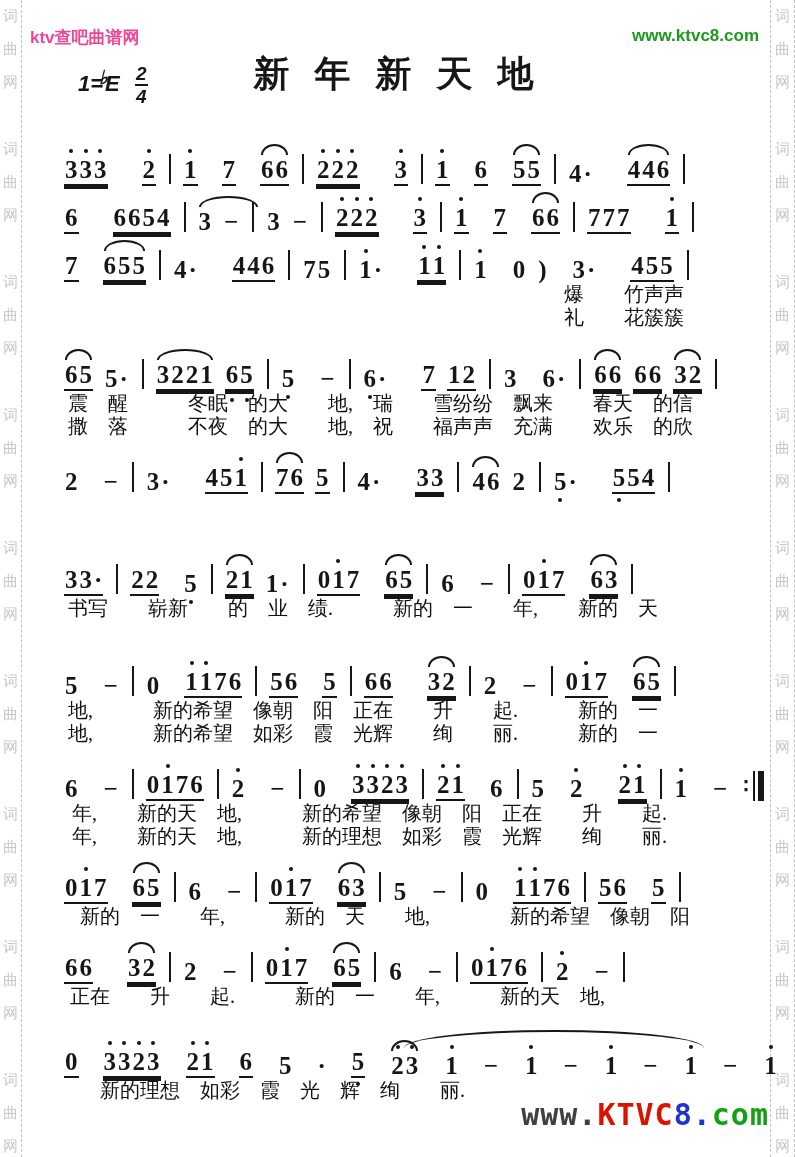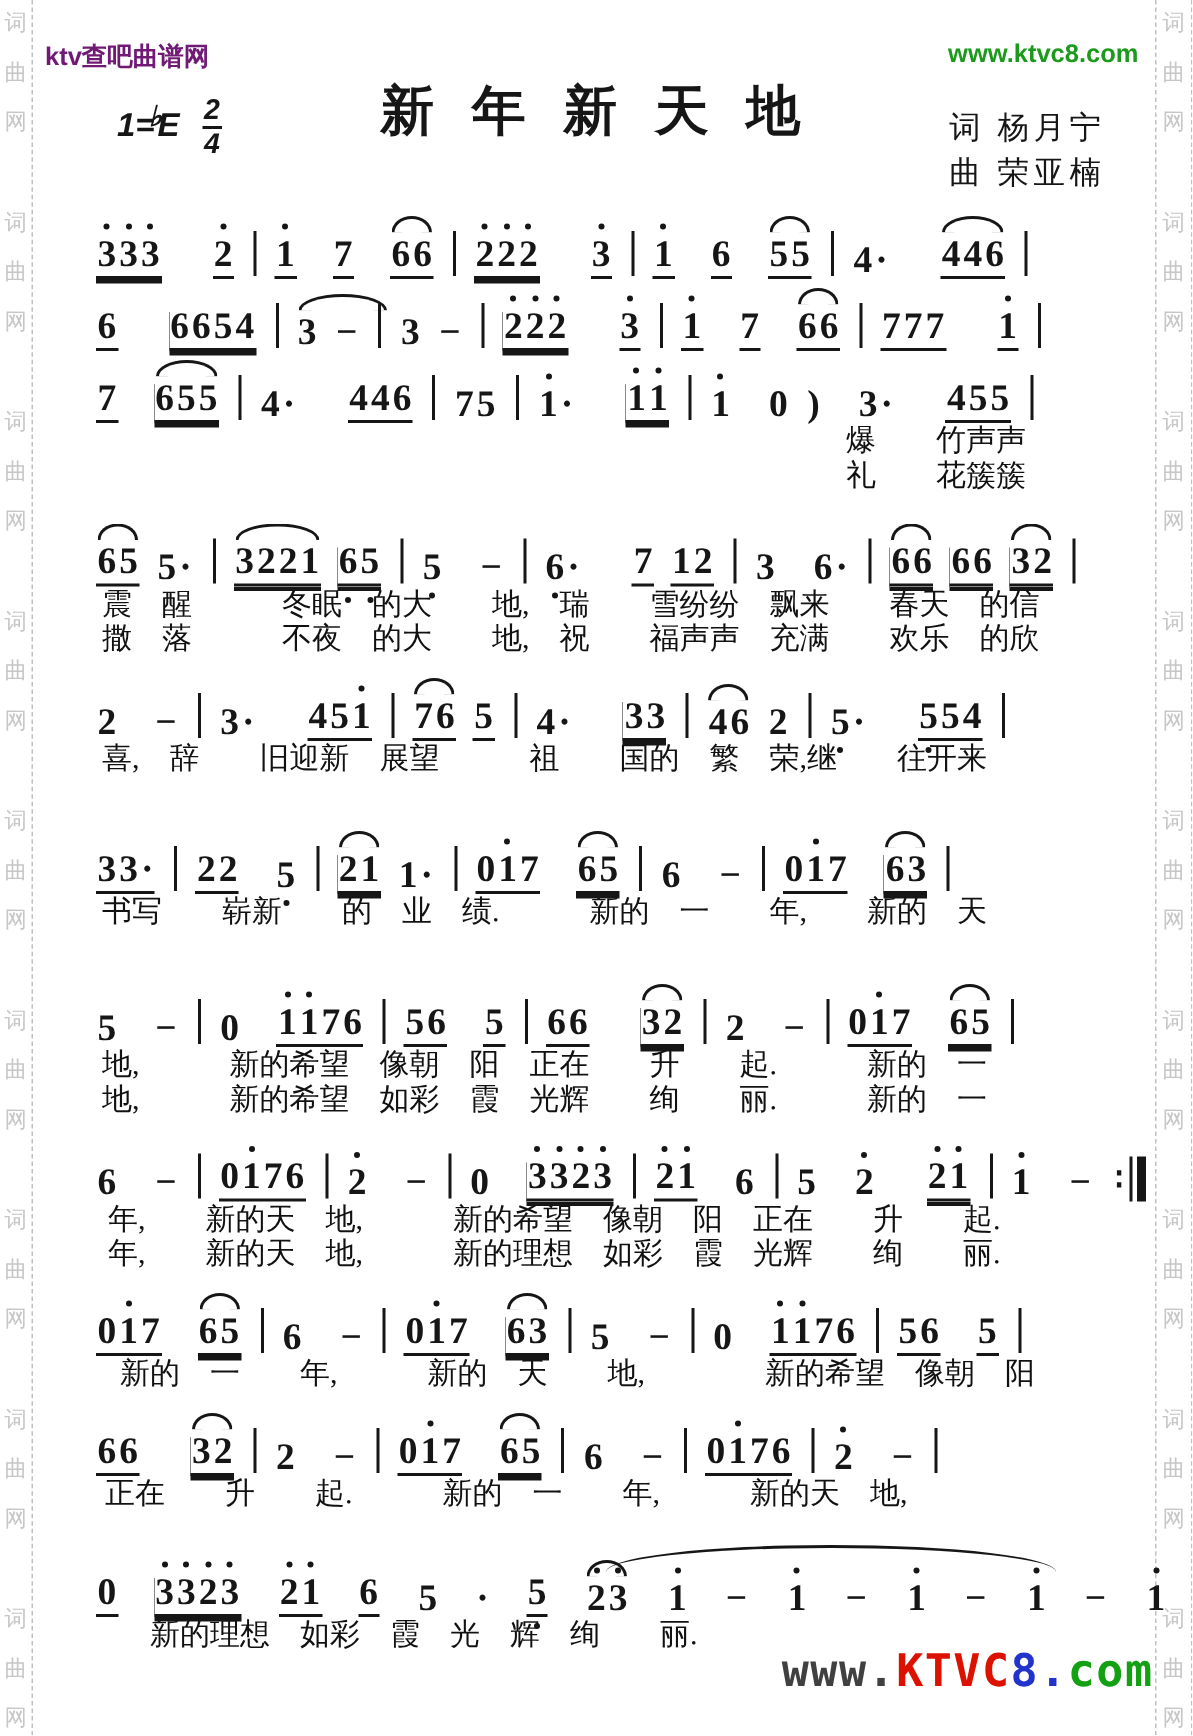--- a/index.html
+++ b/index.html
@@ -5,21 +5,21 @@
   html,body{margin:0;padding:0;background:#fff;}
   .page{position:relative;width:795px;height:1157px;background:#fff;overflow:hidden;
         font-family:"Liberation Serif",serif;color:#161616;}
   
   .side{position:absolute;top:0;bottom:0;overflow:hidden;text-align:center;background:#fff;}
   .side.left{left:0;width:21px;border-right:1px dashed #c0c0c0;}
   .side.right{right:0;width:23px;border-left:1px dashed #c0c0c0;border-right:1px dashed #c0c0c0;}
   .border-chars div{height:33px;line-height:33px;font-size:15px;color:#c7c7c7;}
   .border-chars div:nth-child(3n){margin-bottom:34px;}
   
-  .logo{position:absolute;left:30px;top:26px;color:#701a75;font-weight:bold;font-size:17px;
+  .logo{position:absolute;left:30px;top:26px;color:#ec4899;font-weight:bold;font-size:17px;
         font-family:"Liberation Sans",sans-serif;}
   .url{position:absolute;right:36px;top:26px;color:#1c9a1c;font-weight:bold;font-size:17px;
         font-family:"Liberation Sans",sans-serif;}
   .title{position:absolute;top:50px;left:90px;right:90px;text-align:center;font-size:36px;
          font-weight:bold;letter-spacing:8px;white-space:nowrap;}
   .credits{position:absolute;right:58px;top:70px;font-size:21px;line-height:30px;letter-spacing:3px;}
   .keysig{position:absolute;left:78px;top:64px;font-size:22px;font-weight:bold;
           font-family:"Liberation Sans",sans-serif;font-style:italic;}
   .keysig .flat{position:relative;top:-7px;font-size:19px;margin:0 -3px 0 -4px;}
   .frac{display:inline-flex;flex-direction:column;align-items:center;vertical-align:middle;
@@ -126,24 +126,20 @@
         <div>曲</div>
         <div>网</div>
       </div>
   </div>
 
   <div class="logo">ktv查吧曲谱网</div>
   <div class="url">www.ktvc8.com</div>
 
   <div class="title">新 年 新 天 地</div>
 
-  <div class="credits">
-    <div>词 杨月宁</div>
-    <div>曲 荣亚楠</div>
-  </div>
 
   <div class="keysig">
     <span>1=</span><span class="flat">♭</span><span>E</span>
     <span class="frac">
       <span>2</span>
       <span class="fl"></span>
       <span>4</span>
     </span>
   </div>
 
@@ -431,21 +427,20 @@
             <span class="nch lo">5</span>
             <span class="nch">·</span>
           </span>
           <span class="tok u1">
             <span class="nch lo">5</span>
             <span class="nch">5</span>
             <span class="nch">4</span>
           </span>
           <span class="bar"></span>
         </div>
-        <div class="lyr" style="padding-left: 4px;">喜,　辞　　旧迎新　展望　　　祖　　国的　繁　荣,继　　往开来</div>
       </div>
       <div class="music-line">
         <div class="notes">
           <span class="tok u1">
             <span class="nch">3</span>
             <span class="nch">3</span>
             <span class="nch">·</span>
           </span>
           <span class="bar"></span>
           <span class="tok u1 g1">

